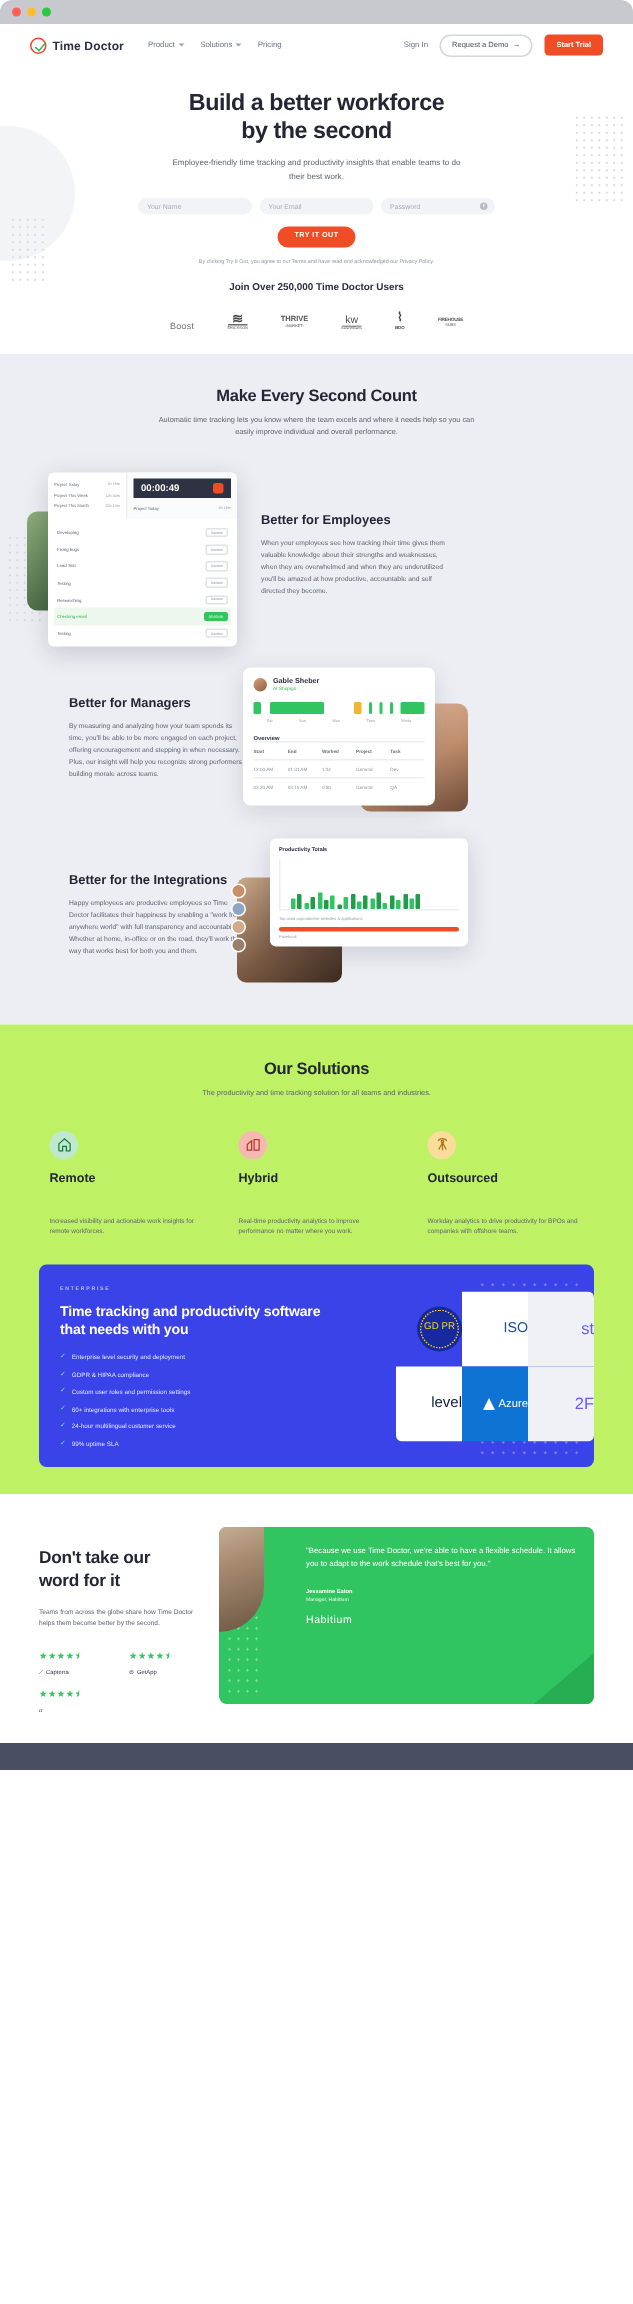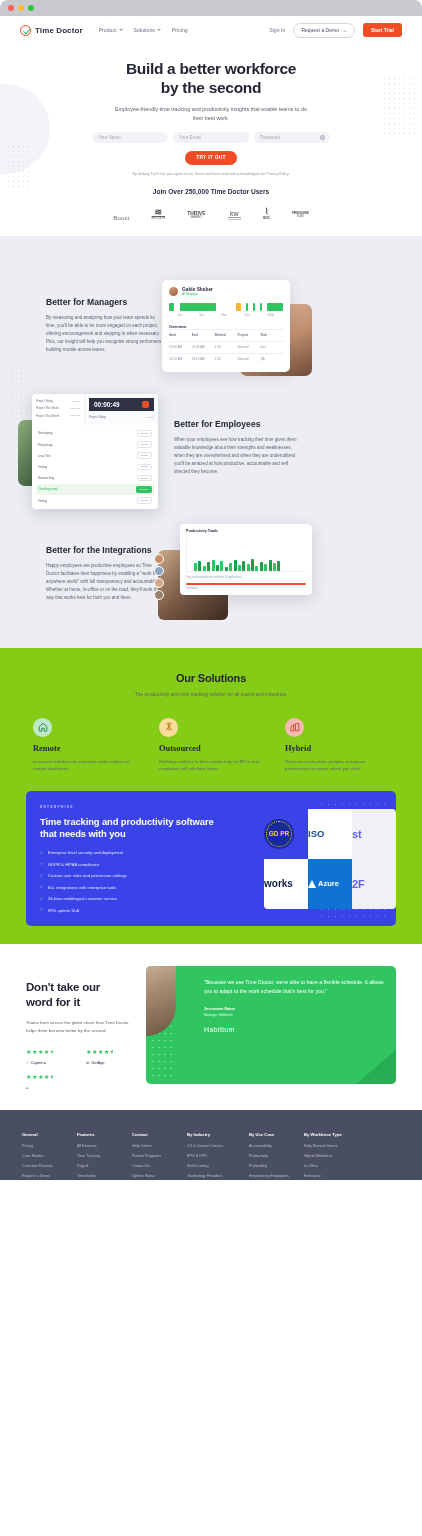--- a/index.html
+++ b/index.html
@@ -100,40 +100,40 @@
   .c3t { font-size:3.6px; font-weight:bold; color:#2b2d42;}
   .chart3 { display:flex; align-items:flex-end; gap:1.4px; height:34px; margin-top:5px; padding-left:7px; border-left:.4px solid #eceef3; border-bottom:.4px solid #eceef3;}
   .ch-b { width:3px; background:#31c561; border-radius:.6px;}
   .ch-b.d { background:#1f9e49;}
   .c3foot { font-size:2.7px; color:#9aa0ad; margin-top:4px;}
   .c3bar { height:2.6px; background:#f04d26; border-radius:2px; margin-top:4px; width:100%;}
   .avstack { position:absolute; left:-8px; top:30px; z-index:5;}
   .avstack i { display:block; width:10px; height:10px; border-radius:50%; margin-bottom:2px; border:1px solid #fff;}
 
   
-  .sec3 { background:#84cc16; padding:24px 0 18px; position:relative; overflow:hidden;}
+  .sec3 { background:#bef264; padding:24px 0 18px; position:relative; overflow:hidden;}
   .sol-grid { display:flex; justify-content:center; gap:22px; margin-top:19px; padding:0 22px;}
   .sol { width:104px;}
   .sol-ic { width:19px; height:19px; border-radius:50%; display:flex; align-items:center; justify-content:center; margin-bottom:7px;}
   .ic-g { background:#bfe9cd;} .ic-r { background:#f6b9b2;} .ic-y { background:#fbdc9b;}
-  .sol h4 { font-size:8.4px; color:#242636; font-weight:bold; margin-bottom:5px;font-family:Liberation Serif, serif;}
+  .sol h4 { font-size:8.4px; color:#242636; font-weight:bold; margin-bottom:20px;}
   .sol p { font-size:4.3px; color:#5f6372; line-height:1.75;}
 
   
   .ent { margin:18px 26px 0; background:#3a43e8; border-radius:5px; height:135px; display:flex; position:relative; overflow:hidden;}
   .ent-l { padding:14px 0 0 14px; width:190px; position:relative; z-index:3;}
   .ent-kicker { font-size:3.4px; color:#b9c0f7; letter-spacing:1.2px; font-weight:bold;}
   .ent-l h3 { font-size:9.4px; color:#fff; font-weight:bold; line-height:1.3; margin-top:7px; letter-spacing:-.1px;}
   .ent-list { margin-top:10px;}
   .ent-li { display:flex; align-items:center; gap:4px; margin-bottom:6.5px;}
   .chk { color:#6ef0a0; font-size:4.6px; line-height:1;}
   .ent-li span.t { font-size:4.2px; color:#e4e7fd;}
   .ent-dots { position:absolute; right:8px; top:10px; width:70px; height:118px; background-image:radial-gradient(rgba(255,255,255,.35) .7px, transparent .7px); background-size:7px 7px; z-index:1;}
   .badge-grid { position:absolute; right:0; top:18px; width:132px; height:100px; display:grid; grid-template-columns:44px 44px 44px; grid-template-rows:50px 50px; z-index:4; border-radius:4px; overflow:hidden;}
-  .bg-cell { display:flex; align-items:center; justify-content:flex-start; font-weight:bold;}
+  .bg-cell { display:flex; align-items:center; justify-content:flex-end; font-weight:normal;}
   .bc-blue{background:#3a43e8;} .bc-white{background:#fff;} .bc-gray{background:#f0f1f6;} .bc-azure{background:#0f73d4;}
   .gdpr { width:30px;height:30px;border-radius:50%;background:#16299e;display:flex;align-items:center;justify-content:center;color:#ffd617;font-size:6.5px;line-height:1.05;text-align:center;position:relative;}
   .gdpr:before{content:"";position:absolute;inset:2px;border-radius:50%;border:1.5px dotted #ffd617;}
   .iso { color:#1b4fa0; font-size:9.5px;}
   .stxt { color:#635bff; font-size:11px;}
   .okta { color:#0d1b3e; font-size:10px;}
   .az { color:#fff; font-size:7.5px; display:flex; align-items:center; gap:2px;}
   .az i { width:0;height:0;border-left:4px solid transparent;border-right:4px solid transparent;border-bottom:8px solid #fff; display:block;}
   .twofa { color:#635bff; font-size:11px;}
 
@@ -262,82 +262,23 @@
           </span>
         <span class="logo">
             <span style="font-size:3.2px;font-weight:bold;display:block;letter-spacing:-.2px">FIREHOUSE</span>
             <span style="font-size:2.6px;display:block">SUBS</span>
           </span>
       </div>
     </div>
 
     <div class="sec2">
       <div class="dotgrid" style="left:4px;top:120px;width:26px;height:60px;"></div>
-
-      <div class="row">
-        <div class="col-txt">
-          <h3>Better for Managers</h3>
-          <p>By measuring and analyzing how your team spends its time, you'll be able to be more engaged on each project, offering encouragement and stepping in when necessary. Plus, our insight will help you recognize strong performers building morale across teams.</p>
-        </div>
-        <div class="shot">
-          <div class="photo-r"></div>
-          <div class="card1">
-            <div class="c1head">
-              <span class="avat"></span>
-              <span>
-                <span class="c1name" style="display:block">Gable Sheber</span>
-                <span class="c1sub" style="display:block">At Shopigo</span>
-              </span>
-            </div>
-            <div class="bars">
-              <span class="bar" style="width:7px;background:#31c561"></span>
-              <span class="bar gap" style="width:3px"></span>
-              <span class="bar" style="width:46px;background:#31c561"></span>
-              <span class="bar gap" style="width:22px"></span>
-              <span class="bar" style="width:6px;background:#f5b431"></span>
-              <span class="bar gap" style="width:3px"></span>
-              <span class="bar" style="width:3px;background:#31c561"></span>
-              <span class="bar gap" style="width:2px"></span>
-              <span class="bar" style="width:3px;background:#31c561"></span>
-              <span class="bar gap" style="width:2px"></span>
-              <span class="bar" style="width:3px;background:#31c561"></span>
-              <span class="bar gap" style="width:3px"></span>
-              <span class="bar" style="width:20px;background:#31c561"></span>
-            </div>
-            <div class="ylbl">
-              <span>Sat</span>
-              <span>Sun</span>
-              <span>Mon</span>
-              <span>Tues</span>
-              <span>Weds</span>
-            </div>
-            <div class="c1title">Overview</div>
-            <div class="t-row hd">
-              <span>Start</span>
-              <span>End</span>
-              <span>Worked</span>
-              <span>Project</span>
-              <span>Task</span>
-            </div>
-            <div class="t-row">
-              <span>12:00 AM</span>
-              <span>01:34 AM</span>
-              <span>1:34</span>
-              <span>General</span>
-              <span>Dev</span>
-            </div>
-            <div class="t-row">
-              <span>02:20 AM</span>
-              <span>03:10 AM</span>
-              <span>0:50</span>
-              <span>General</span>
-              <span>QA</span>
-            </div>
-          </div>
-        </div>
+      <div class="sec-head">
+        <h2>Make Every Second Count</h2>
+        <p>Automatic time tracking lets you know where the team excels and where it needs help so you can easily improve individual and overall performance.</p>
       </div>
 
       <div class="row" style="padding-left:18px">
         <div class="card2wrap">
           <div class="photo-l"></div>
           <div class="card2">
             <div class="c2top">
               <div class="c2left">
                 <div class="tl-row">
                     <span>Project Today</span>
@@ -391,20 +332,83 @@
               <div class="task">
                   <span>Testing</span>
                   <span class="tbtn">Section</span>
                 </div>
             </div>
           </div>
         </div>
         <div class="col-txt right">
           <h3>Better for Employees</h3>
           <p>When your employees see how tracking their time gives them valuable knowledge about their strengths and weaknesses, when they are overwhelmed and when they are underutilized you'll be amazed at how productive, accountable and self directed they become.</p>
+        </div>
+      </div>
+
+      <div class="row">
+        <div class="col-txt">
+          <h3>Better for Managers</h3>
+          <p>By measuring and analyzing how your team spends its time, you'll be able to be more engaged on each project, offering encouragement and stepping in when necessary. Plus, our insight will help you recognize strong performers building morale across teams.</p>
+        </div>
+        <div class="shot">
+          <div class="photo-r"></div>
+          <div class="card1">
+            <div class="c1head">
+              <span class="avat"></span>
+              <span>
+                <span class="c1name" style="display:block">Gable Sheber</span>
+                <span class="c1sub" style="display:block">At Shopigo</span>
+              </span>
+            </div>
+            <div class="bars">
+              <span class="bar" style="width:7px;background:#31c561"></span>
+              <span class="bar gap" style="width:3px"></span>
+              <span class="bar" style="width:46px;background:#31c561"></span>
+              <span class="bar gap" style="width:22px"></span>
+              <span class="bar" style="width:6px;background:#f5b431"></span>
+              <span class="bar gap" style="width:3px"></span>
+              <span class="bar" style="width:3px;background:#31c561"></span>
+              <span class="bar gap" style="width:2px"></span>
+              <span class="bar" style="width:3px;background:#31c561"></span>
+              <span class="bar gap" style="width:2px"></span>
+              <span class="bar" style="width:3px;background:#31c561"></span>
+              <span class="bar gap" style="width:3px"></span>
+              <span class="bar" style="width:20px;background:#31c561"></span>
+            </div>
+            <div class="ylbl">
+              <span>Sat</span>
+              <span>Sun</span>
+              <span>Mon</span>
+              <span>Tues</span>
+              <span>Weds</span>
+            </div>
+            <div class="c1title">Overview</div>
+            <div class="t-row hd">
+              <span>Start</span>
+              <span>End</span>
+              <span>Worked</span>
+              <span>Project</span>
+              <span>Task</span>
+            </div>
+            <div class="t-row">
+              <span>12:00 AM</span>
+              <span>01:34 AM</span>
+              <span>1:34</span>
+              <span>General</span>
+              <span>Dev</span>
+            </div>
+            <div class="t-row">
+              <span>02:20 AM</span>
+              <span>03:10 AM</span>
+              <span>0:50</span>
+              <span>General</span>
+              <span>QA</span>
+            </div>
+          </div>
         </div>
       </div>
 
       <div class="row">
         <div class="col-txt">
           <h3>Better for the Integrations</h3>
           <p>Happy employees are productive employees so Time Doctor facilitates their happiness by enabling a "work from anywhere world" with full transparency and accountability. Whether at home, in-office or on the road, they'll work the way that works best for both you and them.</p>
         </div>
         <div class="card3wrap">
           <div class="photo-o"></div>
@@ -455,40 +459,40 @@
         <div class="sol">
           <div class="sol-ic ic-g">
             <svg width="10" height="10" viewBox="0 0 24 24" fill="none" stroke="#1a7a3c" stroke-width="2">
                 <path d="M3 11l9-8 9 8v10a1 1 0 0 1-1 1h-5v-7h-6v7H4a1 1 0 0 1-1-1z"></path>
               </svg>
           </div>
           <h4>Remote</h4>
           <p>Increased visibility and actionable work insights for remote workforces.</p>
         </div>
         <div class="sol">
+          <div class="sol-ic ic-r">
+            <svg width="10" height="10" viewBox="0 0 24 24" fill="none" stroke="#b83a2b" stroke-width="2">
+                <path d="M2 12l7-6v15H2z"></path>
+                <path d="M13 4h8v17h-8z"></path>
+              </svg>
+          </div>
+          <h4>Hybrid</h4>
+          <p>Real-time productivity analytics to improve performance no matter where you work.</p>
+        </div>
+        <div class="sol">
           <div class="sol-ic ic-y">
             <svg width="10" height="10" viewBox="0 0 24 24" fill="none" stroke="#a8761a" stroke-width="2">
                 <circle cx="12" cy="7" r="2"></circle>
                 <path d="M12 9v12"></path>
                 <path d="M6 20l6-11 6 11"></path>
                 <path d="M5 6a9 9 0 0 1 14 0"></path>
               </svg>
           </div>
           <h4>Outsourced</h4>
           <p>Workday analytics to drive productivity for BPOs and companies with offshore teams.</p>
-        </div>
-        <div class="sol">
-          <div class="sol-ic ic-r">
-            <svg width="10" height="10" viewBox="0 0 24 24" fill="none" stroke="#b83a2b" stroke-width="2">
-                <path d="M2 12l7-6v15H2z"></path>
-                <path d="M13 4h8v17h-8z"></path>
-              </svg>
-          </div>
-          <h4>Hybrid</h4>
-          <p>Real-time productivity analytics to improve performance no matter where you work.</p>
         </div>
       </div>
 
       <div class="ent">
         <div class="ent-dots"></div>
         <div class="ent-l">
           <div class="ent-kicker">ENTERPRISE</div>
           <h3>Time tracking and productivity software that needs with you</h3>
           <div class="ent-list">
             <div class="ent-li">
@@ -523,21 +527,21 @@
                 <span>GD PR</span>
               </span>
             </div>
           <div class="bg-cell bc-white">
               <span class="iso">ISO</span>
             </div>
           <div class="bg-cell bc-gray">
               <span class="stxt">st</span>
             </div>
           <div class="bg-cell bc-white">
-              <span class="okta">works</span>
+              <span class="okta">level</span>
             </div>
           <div class="bg-cell bc-azure">
               <span class="az">
                 <i></i>
                 <span>Azure</span>
               </span>
             </div>
           <div class="bg-cell bc-gray">
               <span class="twofa">2F</span>
             </div>

